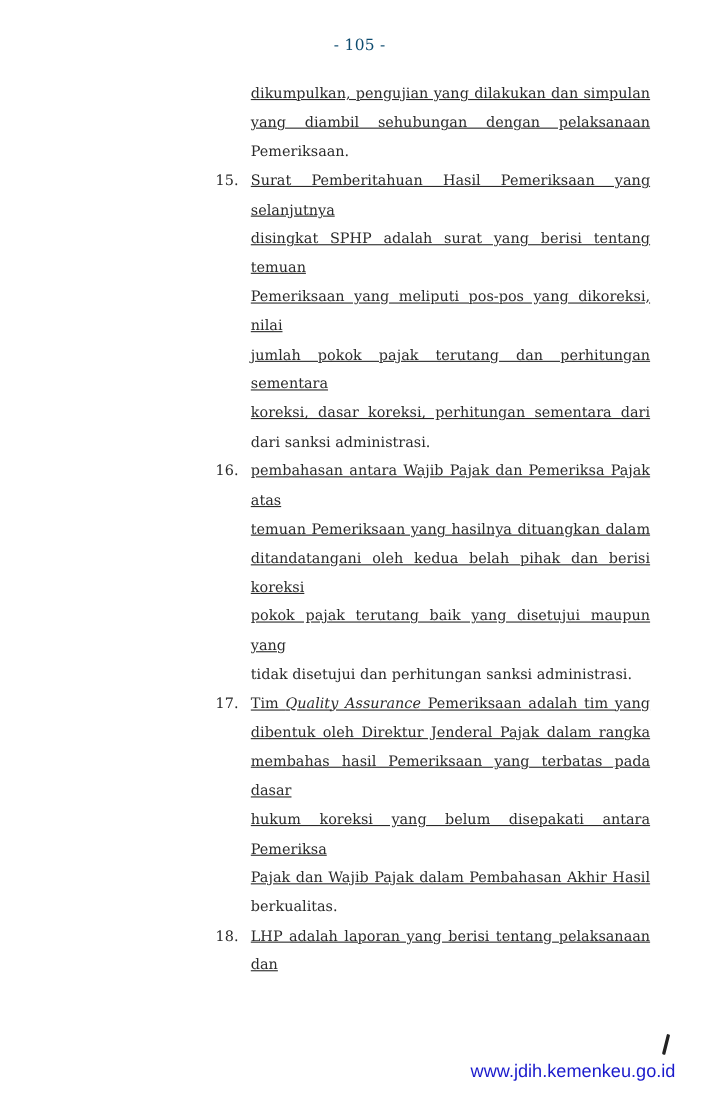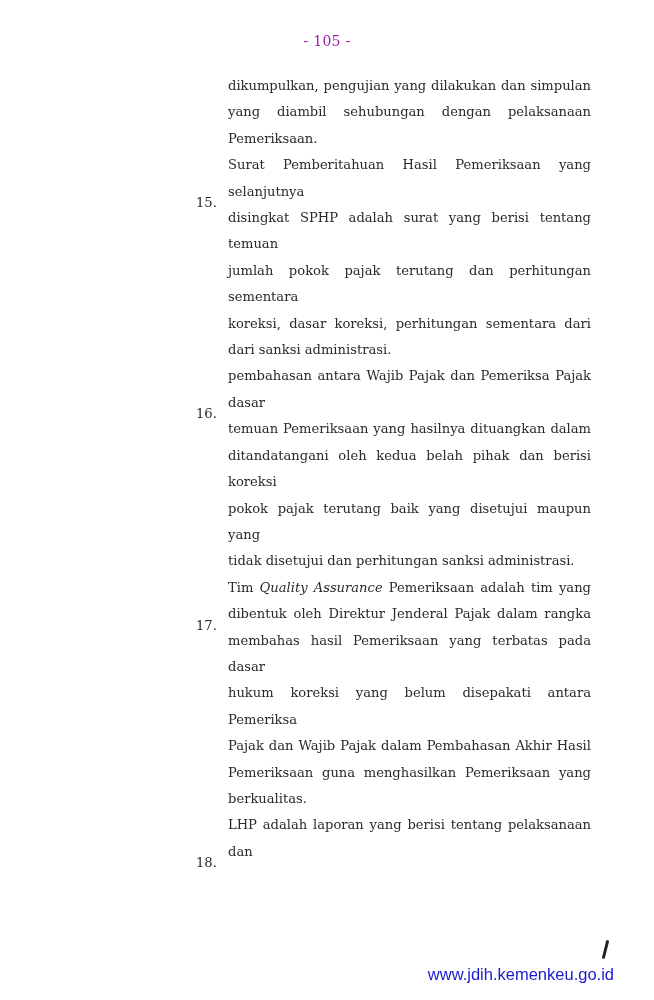--- a/index.html
+++ b/index.html
@@ -1,26 +1,26 @@
 <!DOCTYPE html>
 <html><head>
   <meta charset="utf-8">
   <style>
     html, body { margin:0; padding:0; background:#ffffff; }
     body { width:654px; height:1000px; position:relative; overflow:hidden;
            font-family:"DejaVu Serif", serif; color:#2a2a2a; }
     .page-num { position:absolute; top:33px; left:0; width:654px; text-align:center;
-                font-size:14px; color:#a21caf; letter-spacing:0.3px; }
+                font-size:14px; color:#0c4a6e; letter-spacing:0.3px; }
     .body { position:absolute; top:73px; left:228px; width:363px; font-size:13.1px;
             line-height:26.4px; }
     .para { text-align:justify; text-align-last:left; margin:0; }
     .item { position:relative; margin:0; }
-    .item .num { position:absolute; left:-32px; top:0;margin-top:38px; }
+    .item .num { position:absolute; left:-32px; top:0; }
     .item .txt { text-align:justify; margin:0; }
-    .spread { text-align-last:justify; }
+    .spread { text-align-last:justify;text-decoration:underline; }
     .footer-link { position:absolute; top:965px; right:40px; font-family:"Liberation Sans", sans-serif;
                    font-size:16.5px; color:#1a1acc; text-decoration:none;margin-left:36px; }
     .initial-mark { position:absolute; top:940px; left:604px; width:3px; height:19px;
                     background:#222; transform:rotate(14deg); border-radius:1px; }
     .ital { font-style:italic; }
   </style>
 </head>
 <body>
 
 <div class="page-num">- 105 -</div>
@@ -30,46 +30,46 @@
     <div class="spread">dikumpulkan, pengujian yang dilakukan dan simpulan</div>
     <div class="spread">yang diambil sehubungan dengan pelaksanaan</div>
     <div>Pemeriksaan.</div>
   </div>
 
   <div class="item">
     <span class="num">15.</span>
     <div class="txt">
       <div class="spread">Surat Pemberitahuan Hasil Pemeriksaan yang selanjutnya</div>
       <div class="spread">disingkat SPHP adalah surat yang berisi tentang temuan</div>
+      <div class="spread">Pemeriksaan yang meliputi pos-pos yang dikoreksi, nilai</div>
       <div class="spread">jumlah pokok pajak terutang dan perhitungan sementara</div>
       <div class="spread">koreksi, dasar koreksi, perhitungan sementara dari</div>
       <div>dari sanksi administrasi.</div>
     </div>
   </div>
 
   <div class="item">
     <span class="num">16.</span>
     <div class="txt">
-      <div class="spread">pembahasan antara Wajib Pajak dan Pemeriksa Pajak dasar</div>
+      <div class="spread">pembahasan antara Wajib Pajak dan Pemeriksa Pajak atas</div>
       <div class="spread">temuan Pemeriksaan yang hasilnya dituangkan dalam</div>
       <div class="spread">ditandatangani oleh kedua belah pihak dan berisi koreksi</div>
       <div class="spread">pokok pajak terutang baik yang disetujui maupun yang</div>
       <div>tidak disetujui dan perhitungan sanksi administrasi.</div>
     </div>
   </div>
 
   <div class="item">
     <span class="num">17.</span>
     <div class="txt">
       <div class="spread"><span>Tim </span><span class="ital">Quality Assurance</span><span> Pemeriksaan adalah tim yang</span></div>
       <div class="spread">dibentuk oleh Direktur Jenderal Pajak dalam rangka</div>
       <div class="spread">membahas hasil Pemeriksaan yang terbatas pada dasar</div>
       <div class="spread">hukum koreksi yang belum disepakati antara Pemeriksa</div>
       <div class="spread">Pajak dan Wajib Pajak dalam Pembahasan Akhir Hasil</div>
-      <div class="spread">Pemeriksaan guna menghasilkan Pemeriksaan yang</div>
       <div>berkualitas.</div>
     </div>
   </div>
 
   <div class="item">
     <span class="num">18.</span>
     <div class="txt">
       <div class="spread">LHP adalah laporan yang berisi tentang pelaksanaan dan</div>
 
     </div>

